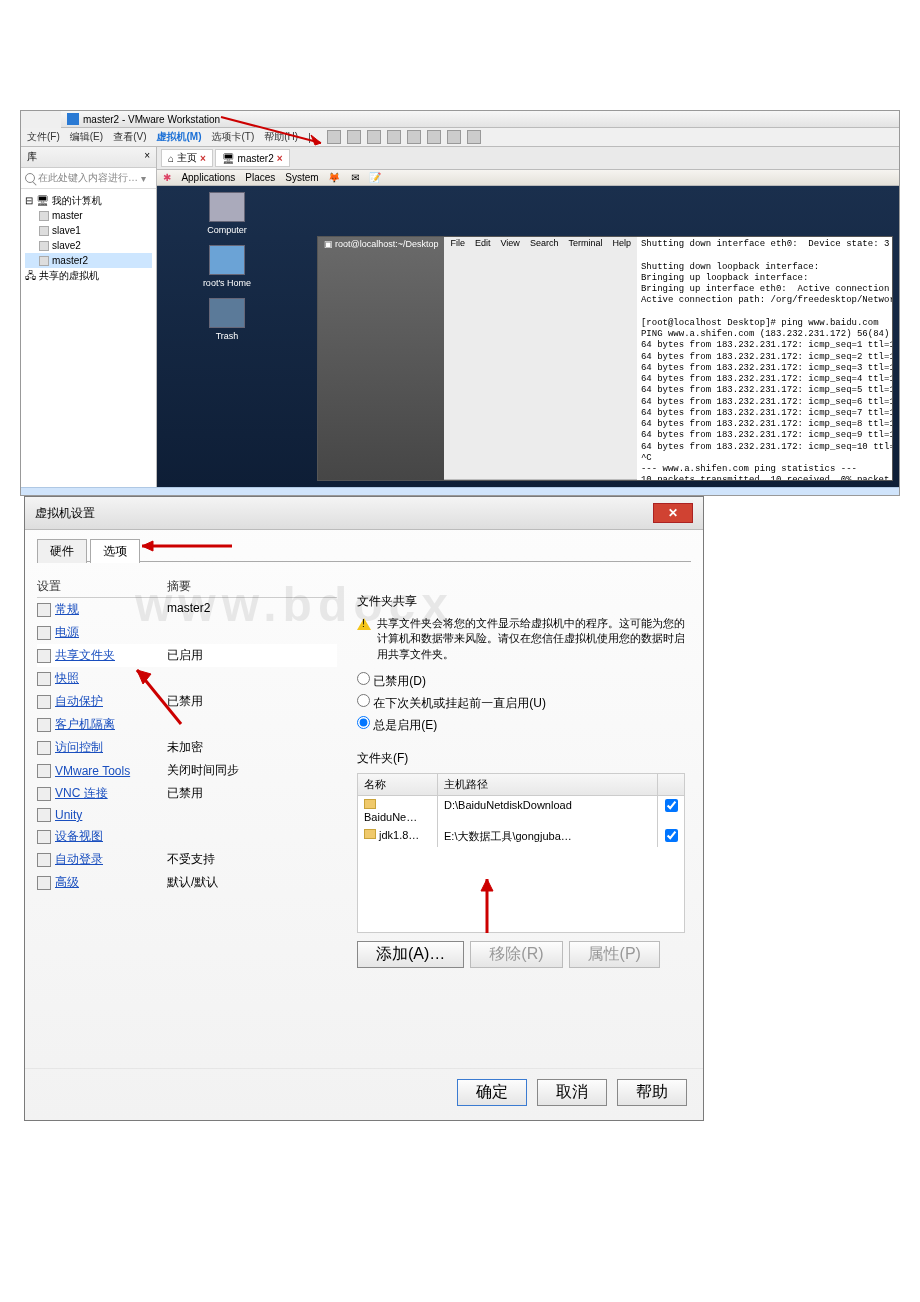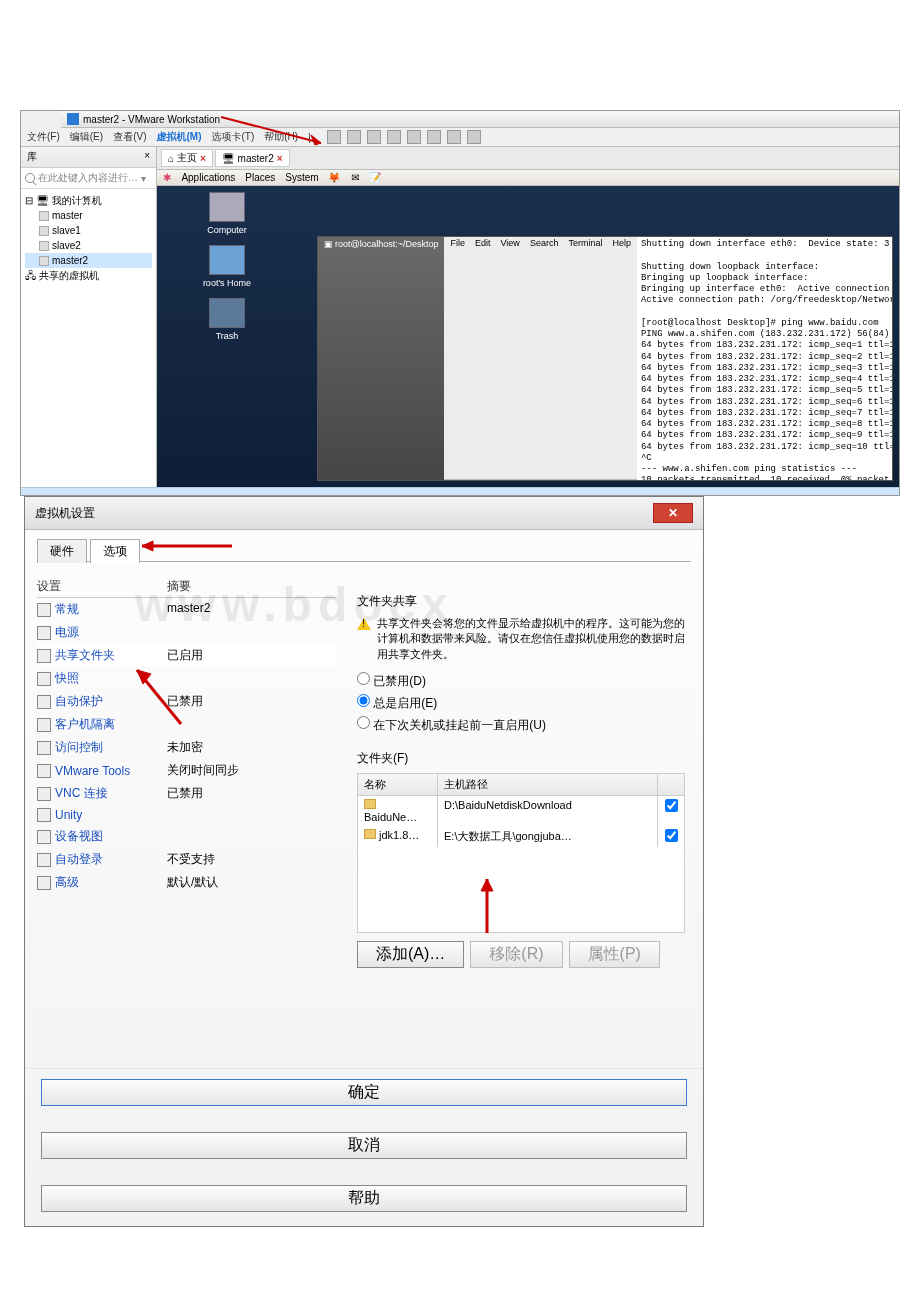--- a/index.html
+++ b/index.html
@@ -51,42 +51,42 @@
   .tabrow { position: relative; }
   .tab { display: inline-block; background: #fff; border: 1px solid #aaa; border-bottom: none; padding: 3px 12px; position: relative; top: 1px; }
   .tab.inactive { background: #f0f0f0; }
   .tabline { border-bottom: 1px solid #aaa; margin-top: -1px; }
   .dlg-cols { display: flex; gap: 20px; margin-top: 16px; min-height: 480px; }
   .col-left { width: 300px; }
   .col-right { flex: 1; padding-right: 6px; }
   .hdr-row { display:flex; font-size:12px; color:#333; border-bottom:1px solid #ccc; padding-bottom:2px; }
   .hdr-row .c1 { width: 130px; }
   .opt-row { display:flex; padding: 3px 0; }
-  .opt-row .c1 { width: 130px; color:#1a4fbf; display:flex; align-items:center; gap:4px; }
+  .opt-row .c1 { width: 130px; color:#1a4fbf; display:flex; align-items:center; gap:4px;text-decoration:underline; }
   .opt-row.sel-row { background:#fff; }
   .opt-row .ico { width:14px; height:14px; display:inline-block; border:1px solid #888; background:#eee; }
   .fieldset-label { font-size:12px; margin: 15px 0 6px; }
   .warnbox { display:flex; gap:6px; align-items:flex-start; margin-bottom:8px; }
   .warn-tri { width:0; height:0; border-left:7px solid transparent; border-right:7px solid transparent; border-bottom:12px solid #f5c518; position:relative; margin-top:2px; }
   .warn-tri:after { content:"!"; position:absolute; left:-2px; top:0; font-size:10px; color:#000; }
   .radio-col label { display:block; padding:2px 0; }
   .fset-title { margin: 14px 0 6px; }
   .fgrid { border:1px solid #ccc; background:#fff; min-height:160px; font-size:11px; }
   .fhdr { display:flex; background:linear-gradient(#f7f7f7,#e8e8e8); border-bottom:1px solid #ccc; }
   .fhdr div { padding:3px 6px; }
   .fc1 { width:80px; border-right:1px solid #ccc; }
   .fc2 { flex:1; border-right:1px solid #ccc; }
   .fc3 { width:26px; text-align:center; }
   .frow { display:flex; }
   .frow div { padding:3px 6px; }
   .fico { width:12px; height:10px; background:#f0c96b; border:1px solid #c9a33b; display:inline-block; margin-right:3px; }
   .btnrow { display:flex; gap:6px; margin-top:8px; }
   .dbtn { background: linear-gradient(#fdfdfd,#e5e5e5); border:1px solid #888; padding: 2px 18px; font-size:16px; }
   .dbtn.dis { color:#999; border-color:#bbb; }
-  .dlg-footer { display:flex; justify-content:flex-end; gap:26px; padding: 10px 16px 14px; border-top:1px solid rgba(0,0,0,0.05);flex-direction:column; }
+  .dlg-footer { display:flex; justify-content:flex-end; gap:10px; padding: 10px 16px 14px; border-top:1px solid rgba(0,0,0,0.05); }
 
   
   .redarrow { stroke:#c00; fill:#c00; }
   .watermark { position:absolute; color: rgba(0,0,0,0.08); font-size: 48px; font-weight: bold; letter-spacing: 6px; }
 </style>
 </head>
 <body>
 <div class="page">
 
 <div class="vmw">
@@ -288,22 +288,22 @@
       </div>
 
       <div class="col-right">
         <div class="fieldset-label">文件夹共享</div>
         <div class="warnbox">
           <span class="warn-tri"></span>
           <span style="font-size:11px;line-height:1.4;">共享文件夹会将您的文件显示给虚拟机中的程序。这可能为您的计算机和数据带来风险。请仅在您信任虚拟机使用您的数据时启用共享文件夹。</span>
         </div>
         <div class="radio-col">
           <label><input type="radio" name="sh" style=""> <span>已禁用(D)</span></label>
+          <label><input type="radio" name="sh" style=""> <span>在下次关机或挂起前一直启用(U)</span></label>
           <label><input type="radio" name="sh" checked="" style=""> <span>总是启用(E)</span></label>
-          <label><input type="radio" name="sh" style=""> <span>在下次关机或挂起前一直启用(U)</span></label>
         </div>
 
         <div class="fset-title">文件夹(F)</div>
         <div class="fgrid">
           <div class="fhdr">
             <div class="fc1">名称</div>
             <div class="fc2">主机路径</div>
             <div class="fc3"></div>
           </div>
           <div id="folder-rows">

